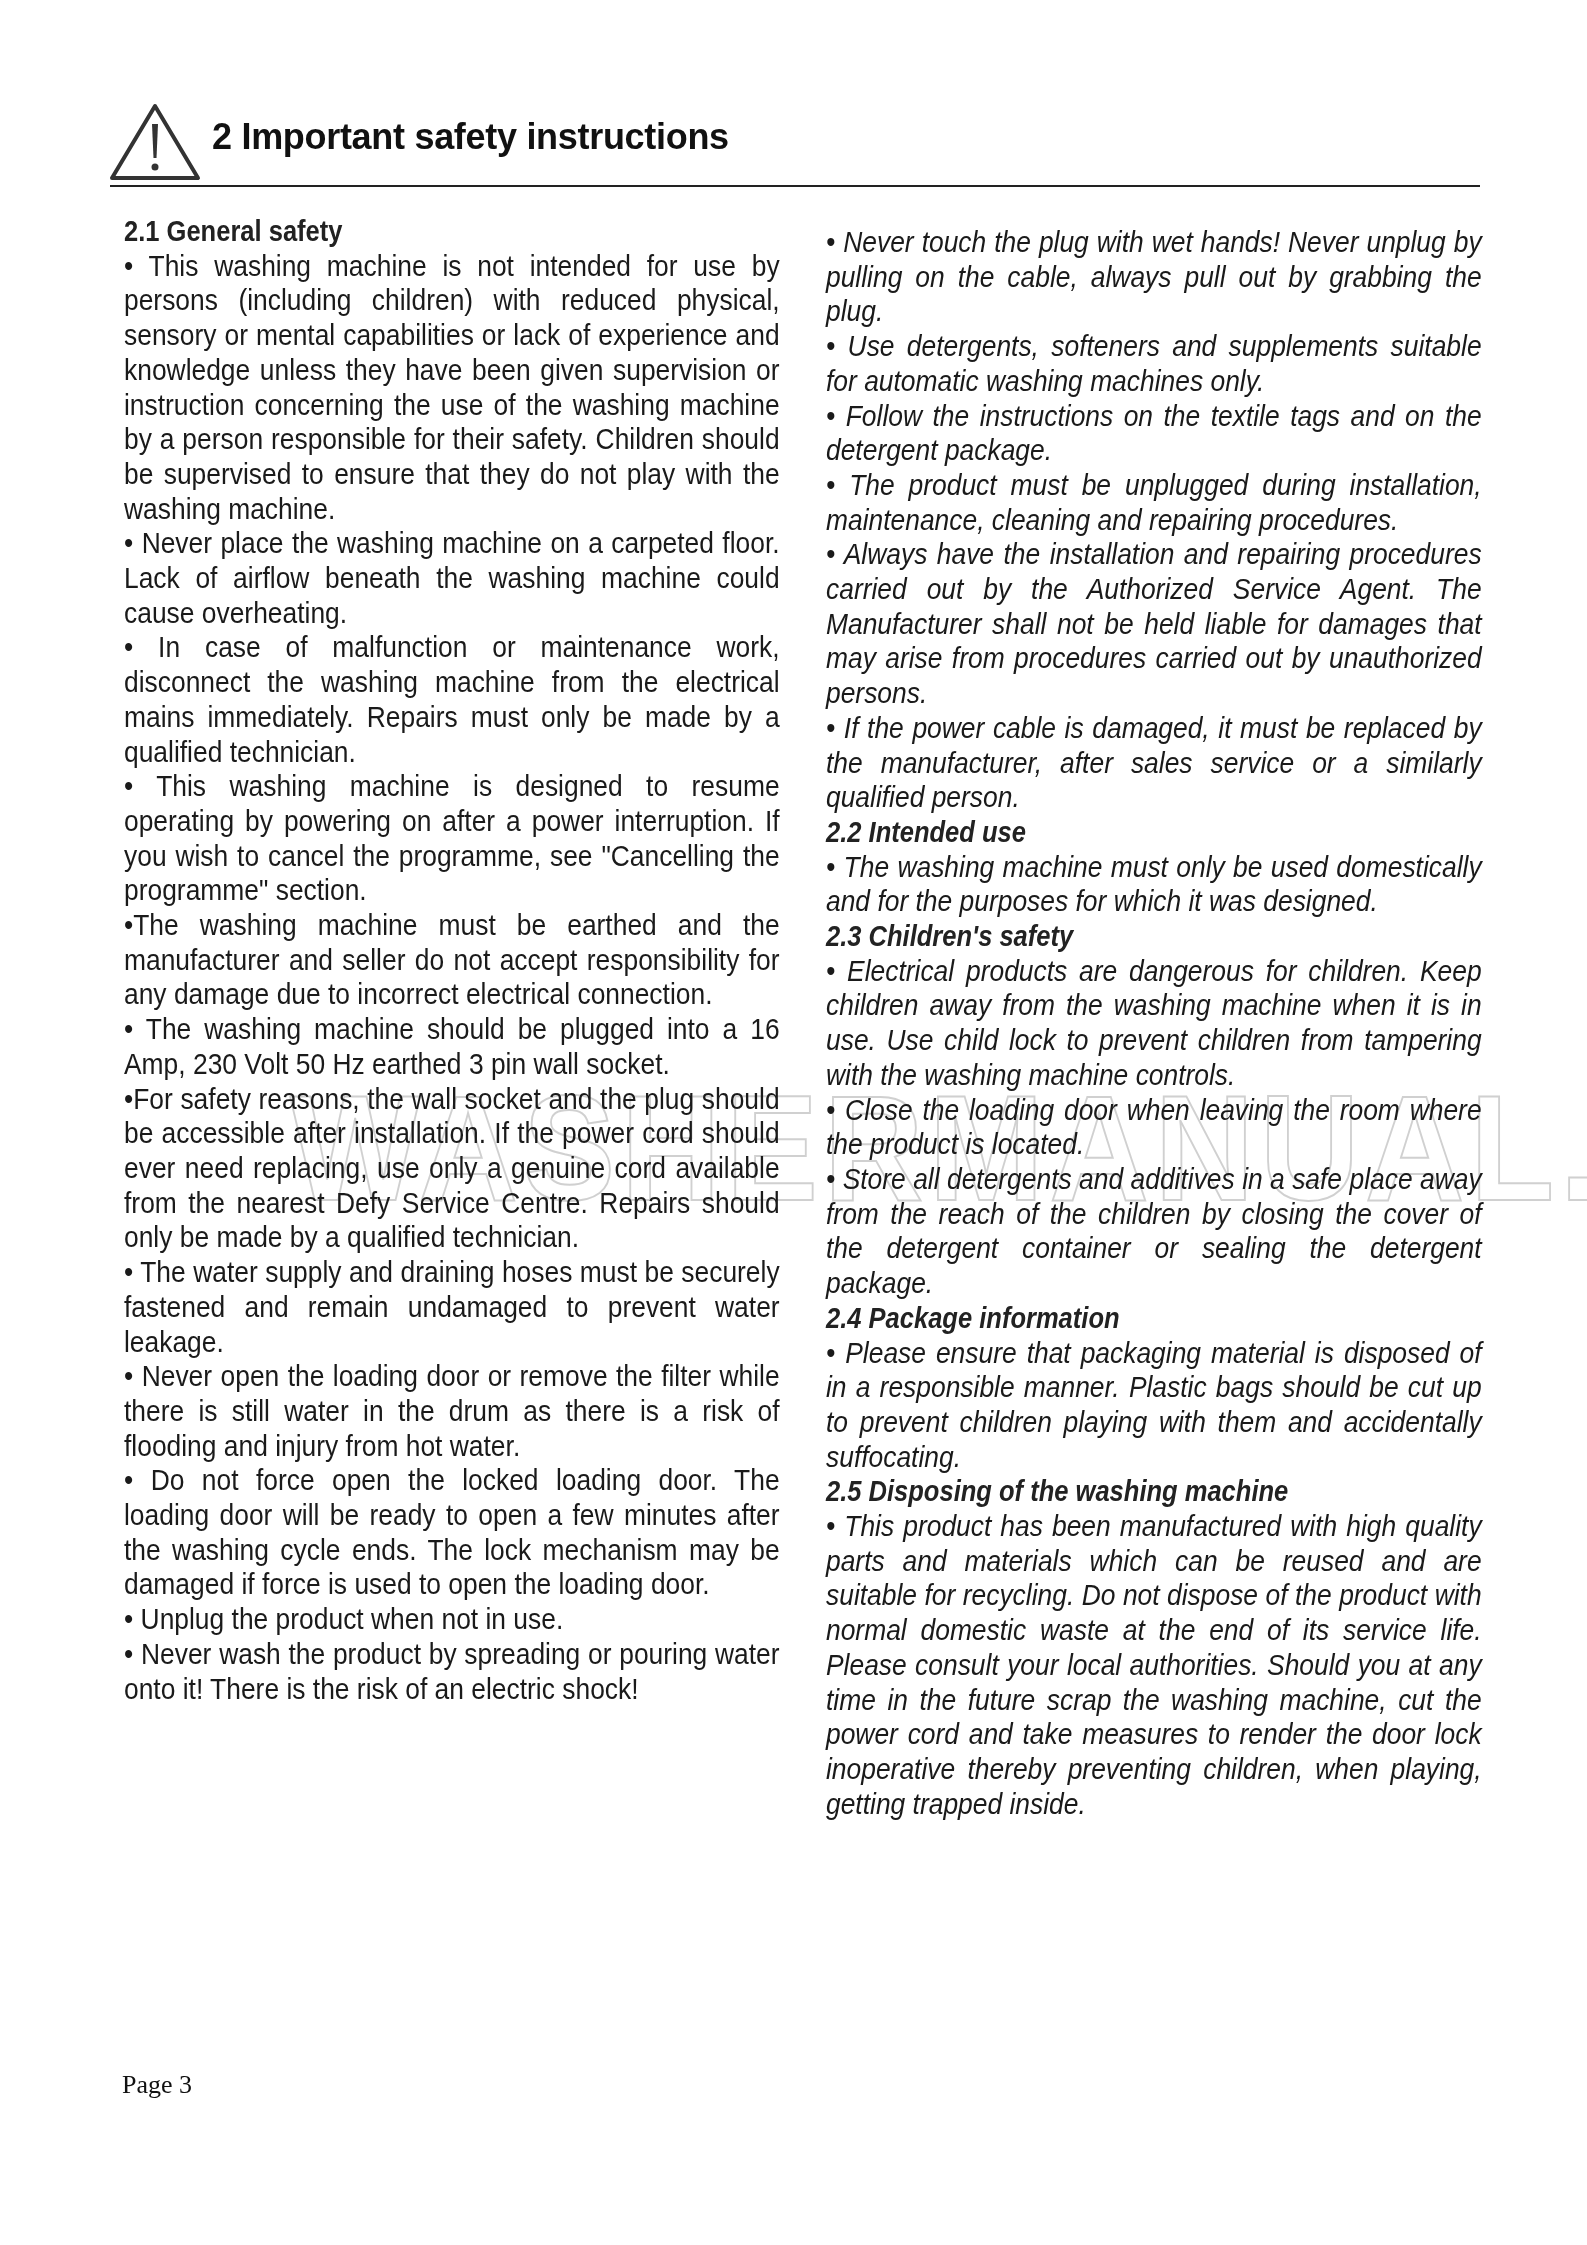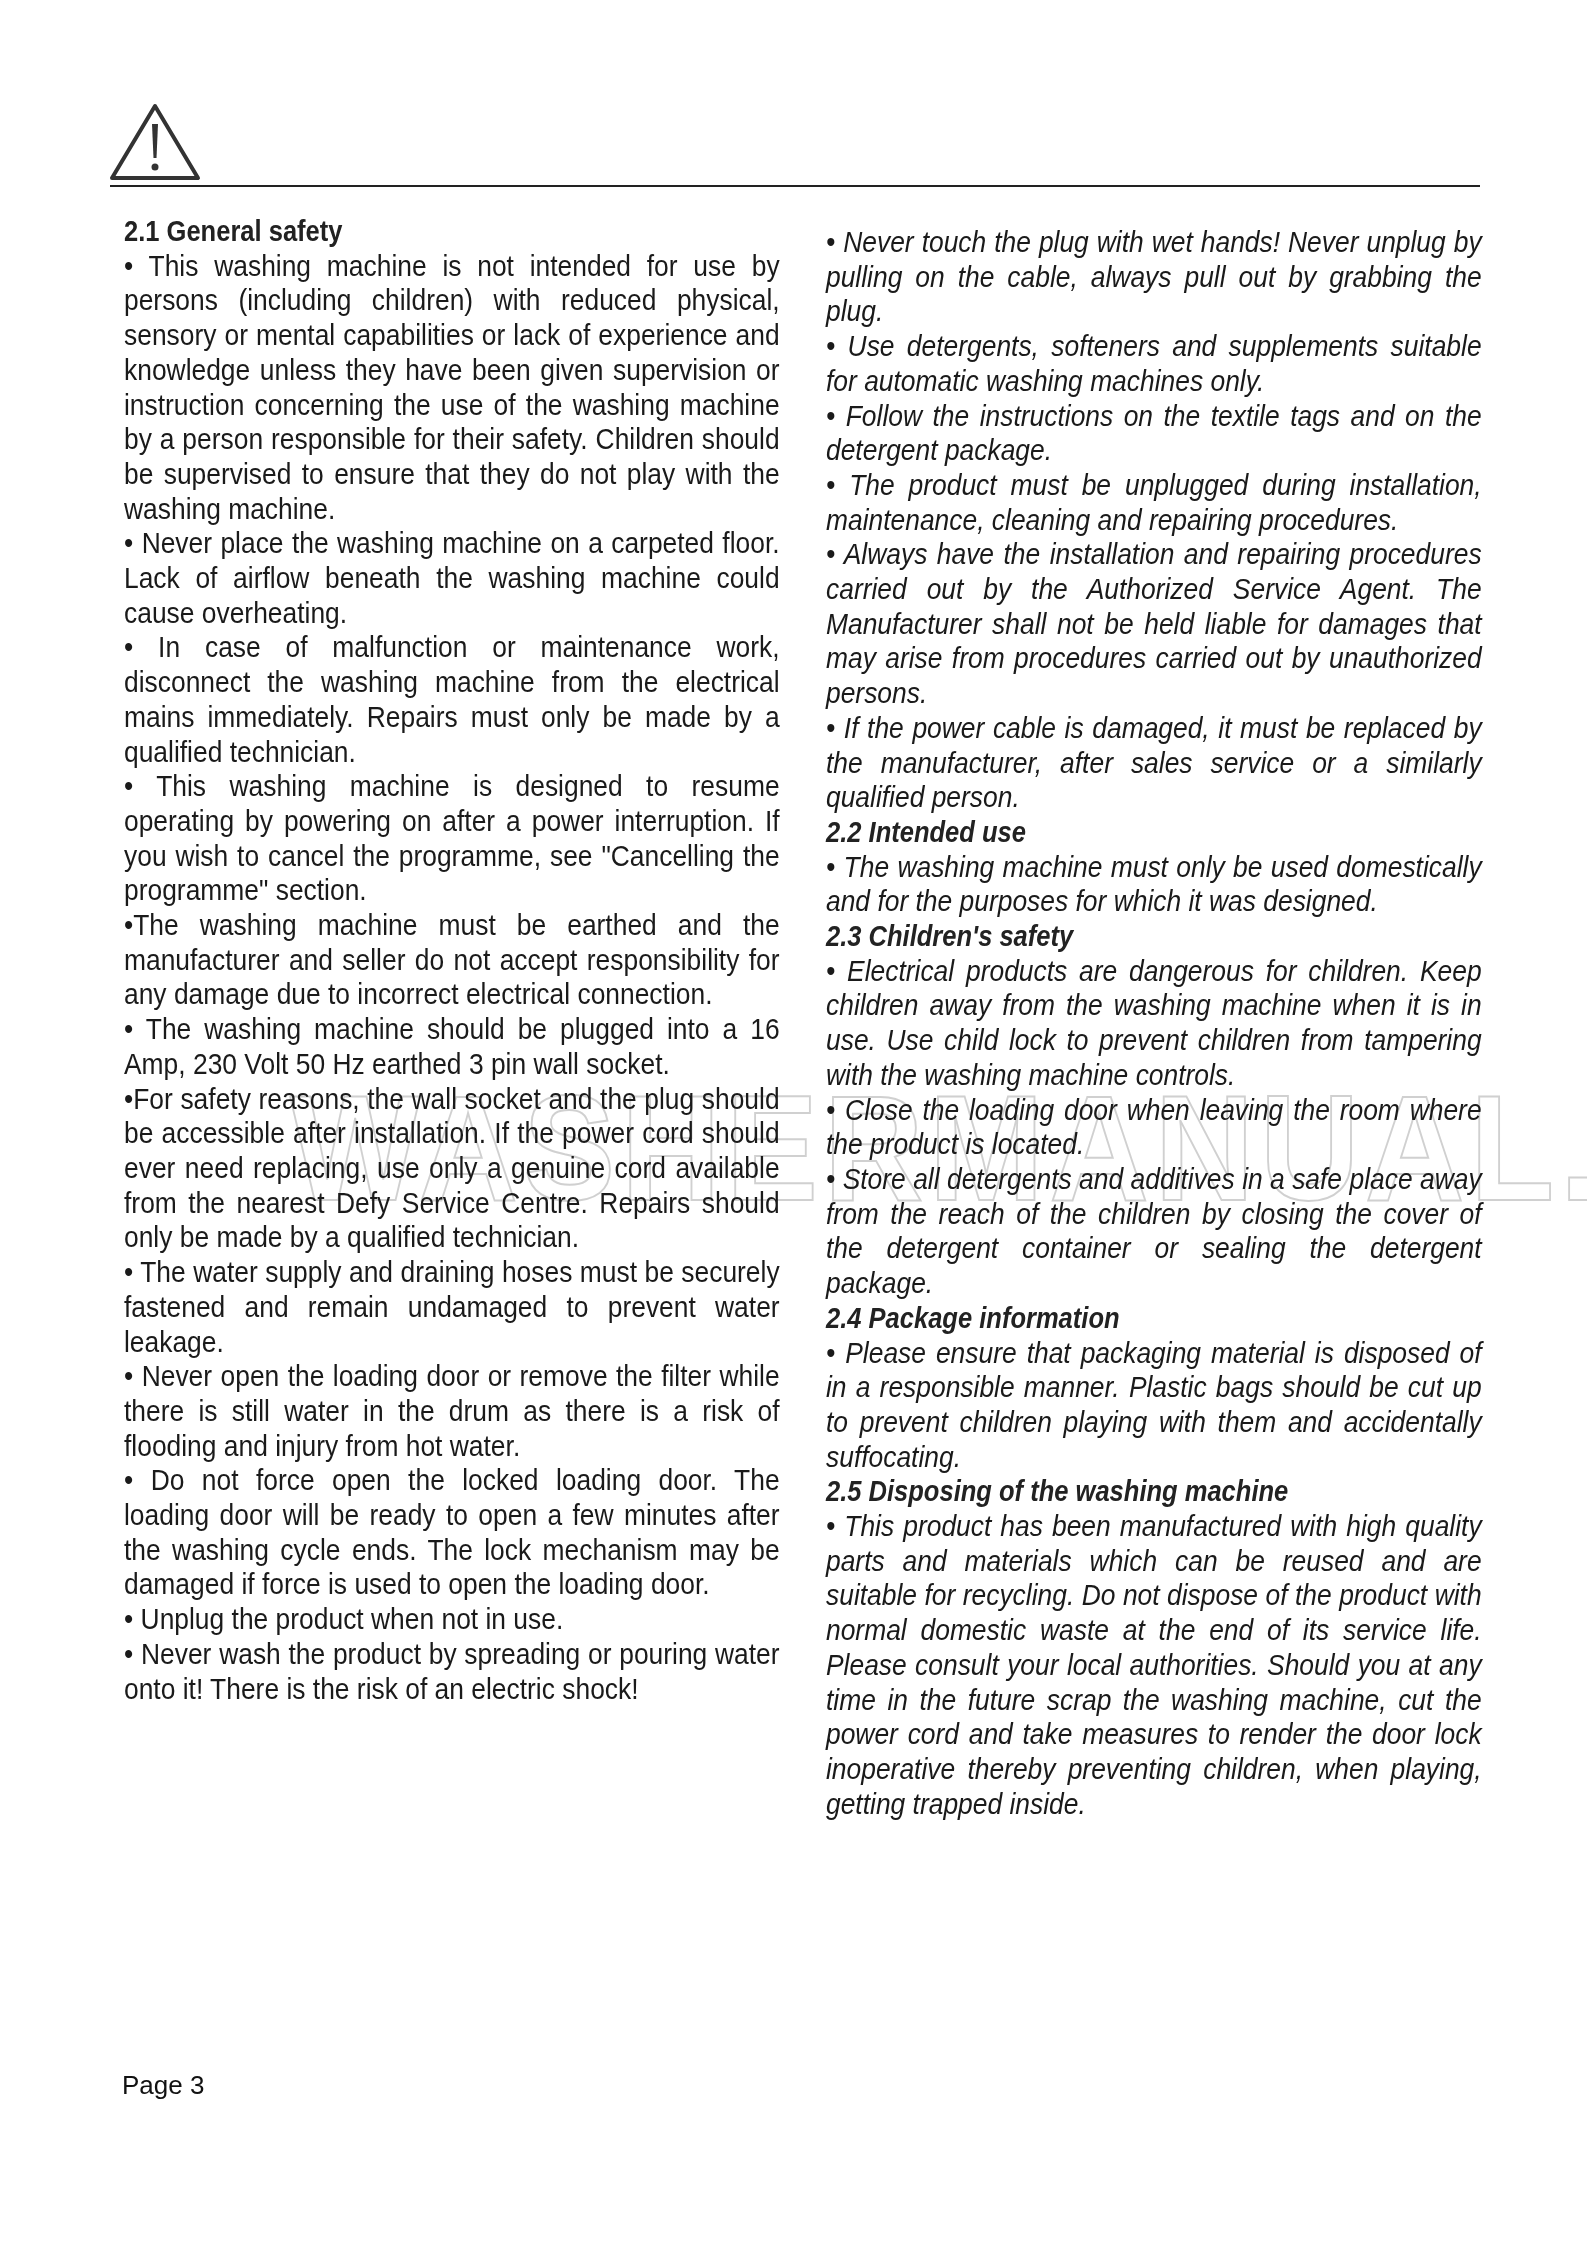--- a/index.html
+++ b/index.html
@@ -7,32 +7,33 @@
   .header { position:absolute; left:108px; top:102px; width:1372px; height:84px; }
   .warn-icon { position:absolute; left:0; top:0; width:94px; height:80px; }
   .title { position:absolute; left:104px; top:14px; font-family:"Liberation Sans", sans-serif; font-weight:bold; font-size:36px; letter-spacing:-0.3px; color:#111; white-space:nowrap; }
   .rule { position:absolute; left:110px; top:185px; width:1370px; height:2px; background:#222; }
   .col { position:absolute; top:214px; width:656px; font-family:"Liberation Sans", sans-serif; font-size:30px; line-height:34.7px; color:#1a1a1a; }
   .col.left { left:124px; }
   .col.right { left:826px; top:225px;font-style:italic; }
   .col p { margin:0; text-align:justify; text-align-last:left; }
   .col h3 { margin:0; font-size:29px; font-weight:bold; line-height:34.7px; color:#222; }
   .inner { transform:scaleX(0.88); transform-origin:left top; width:745px; }
-  .page-no { position:absolute; left:122px; top:2070px; font-family:Liberation Sans, sans-serif; font-size:26px; color:#111;text-align:center; }
+  .page-no { position:absolute; left:122px; top:2070px; font-family:Liberation Serif, serif; font-size:26px; color:#111;text-align:center; }
   .watermark { position:absolute; left:290px; top:1062px; font-family:"Liberation Sans", sans-serif; font-weight:bold; font-size:150px; letter-spacing:6px; color:transparent; -webkit-text-stroke:2px rgba(150,150,150,0.45); transform:scaleX(0.92); transform-origin:left top; white-space:nowrap; pointer-events:none; }
 </style>
 </head>
 <body>
 
 <div class="header">
   <svg class="warn-icon" viewBox="0 0 94 80">
     <path d="M47 4 L90 76 L4 76 Z" fill="none" stroke="#333" stroke-width="4" stroke-linejoin="round"></path>
     <path d="M44 22 L50 22 L48.5 56 L45.5 56 Z" fill="#333"></path>
     <circle cx="47" cy="65" r="3.5" fill="#333"></circle>
   </svg>
+  <div class="title">2 Important safety instructions</div>
 </div>
 <div class="rule"></div>
 
 <div class="watermark">WASHERMANUAL.COM</div>
 
 <div class="col left">
     <div class="inner" id="left-inner">
       <h3>2.1 General safety</h3>
       <p>• This washing machine  is not intended for use by persons (including children) with reduced physical, sensory or mental capabilities or lack of experience and knowledge unless they have been given supervision or instruction concerning the use of the washing machine by a person responsible for their safety. Children should be supervised to ensure that they do not play with the washing machine.</p>
       <p>• Never place the washing machine on a carpeted floor. Lack of airflow beneath the washing machine  could cause overheating.</p>

